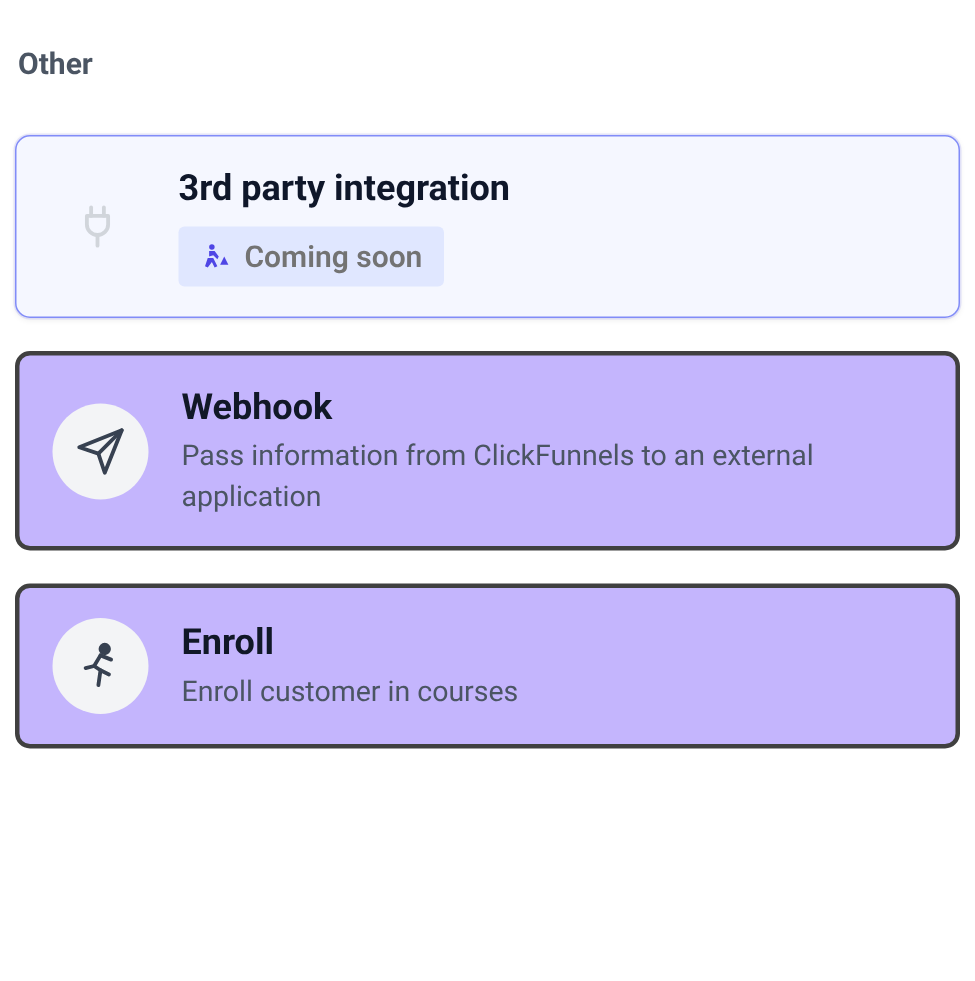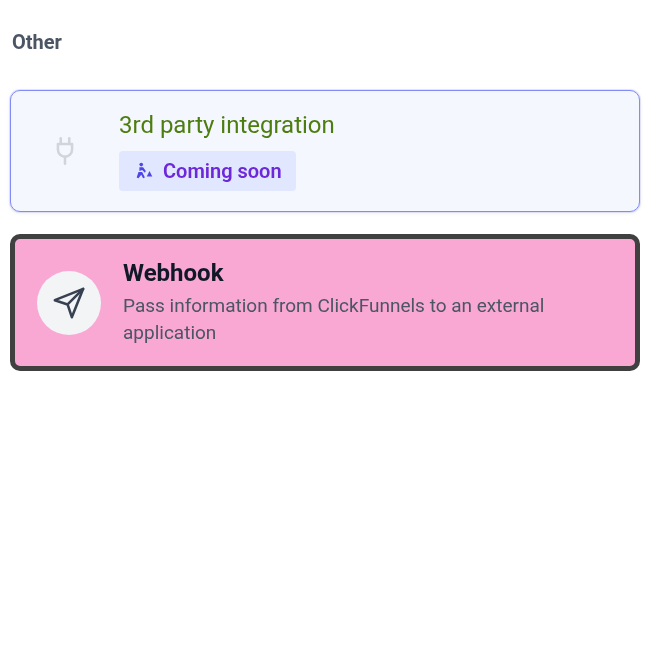--- a/index.html
+++ b/index.html
@@ -22,24 +22,24 @@
     }
     .card-list {
       display: flex;
       flex-direction: column;
       gap: 22px;
     }
     .card {
       display: flex;
       align-items: center;
       gap: 22px;
-      border: 5px solid #404040;
+      border: 3px solid #404040;
       border-radius: 10px;
       padding: 20px 22px;
-      background: #f9a8d4;
+      background: #c4b5fd;
     }
     .card.selected {
       border: 1px solid #818cf8;
       background: #f5f7ff;
       box-shadow: 0 0 0 1px rgba(99,102,241,0.15), 0 1px 4px rgba(0,0,0,0.08);
     }
     .icon-wrap {
       width: 64px;
       height: 64px;
       border-radius: 50%;
@@ -61,42 +61,42 @@
       flex-direction: column;
       gap: 6px;
       min-width: 0;
     }
     .card-title {
       font-size: 24px;
       font-weight: 700;
       color: #111827;
     }
     .card.selected .card-title {
-      font-weight: 400;
-      color: #4d7c0f;
+      font-weight: 700;
+      color: #0f172a;
     }
     .card-desc {
       font-size: 19px;
       color: #4b5563;
       line-height: 1.4;
     }
     .badge {
       display: inline-flex;
       align-items: center;
       gap: 8px;
       background: #e0e7ff;
       padding: 8px 14px;
       border-radius: 4px;
       margin-top: 6px;
       width: fit-content;
     }
     .badge-text {
       font-size: 20px;
       font-weight: 600;
-      color: #6d28d9;
+      color: #737373;
     }
     .badge-icon {
       width: 22px;
       height: 22px;
       flex-shrink: 0;
     }
   </style>
 </head>
 <body>
 
@@ -134,15 +134,30 @@
           <path d="M22 2 L2 10 L11 13 L14 22 L22 2 Z"></path>
           <path d="M22 2 L11 13"></path>
         </svg>
       </div>
       <div class="card-body">
         <div class="card-title">Webhook</div>
         <div class="card-desc">Pass information from ClickFunnels to an external application</div>
       </div>
     </div>
 
+    <div class="card">
+      <div class="icon-wrap">
+        <svg viewBox="0 0 24 24" fill="none" stroke="#374151" stroke-width="1.8" stroke-linecap="round" stroke-linejoin="round">
+          <circle cx="14" cy="4" r="2" fill="#374151"></circle>
+          <path d="M12 7 L9 12 L12 14 L11 21"></path>
+          <path d="M9 12 L5 13"></path>
+          <path d="M12 14 L16 16"></path>
+          <path d="M12 7 L17 9"></path>
+        </svg>
+      </div>
+      <div class="card-body">
+        <div class="card-title">Enroll</div>
+        <div class="card-desc">Enroll customer in courses</div>
+      </div>
+    </div>
 
   </div>
 </div>
 
 </body></html>

